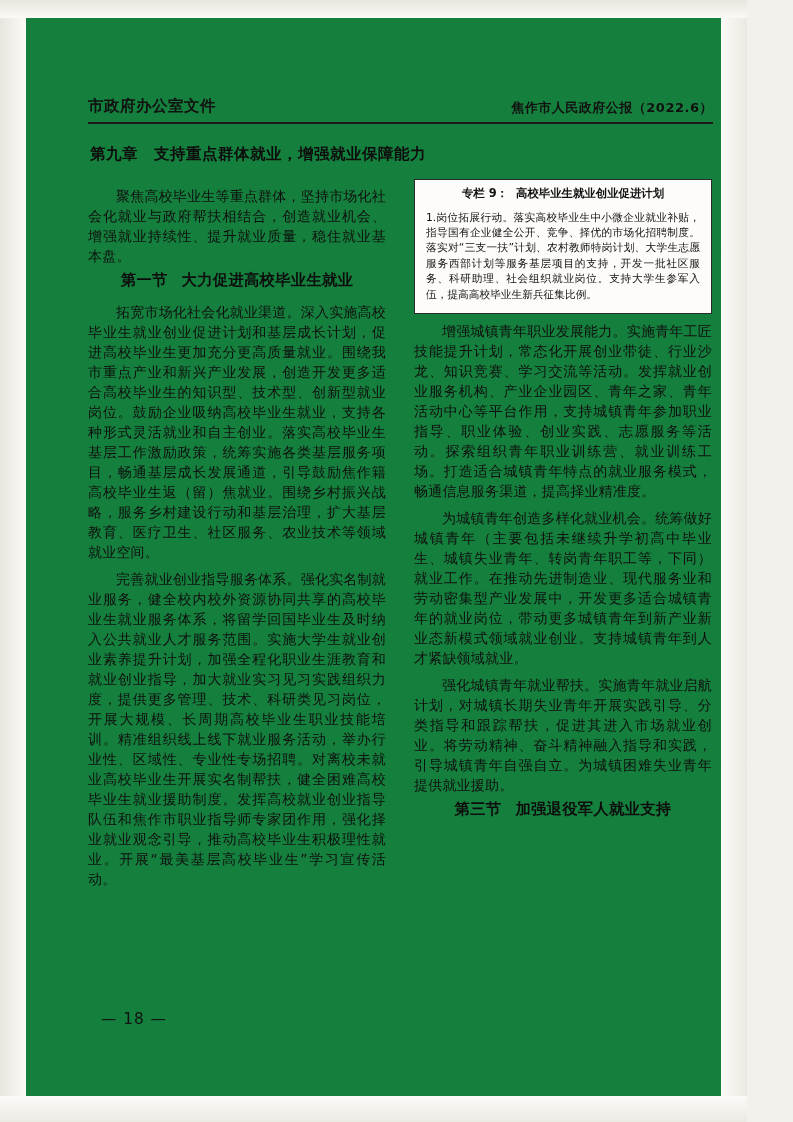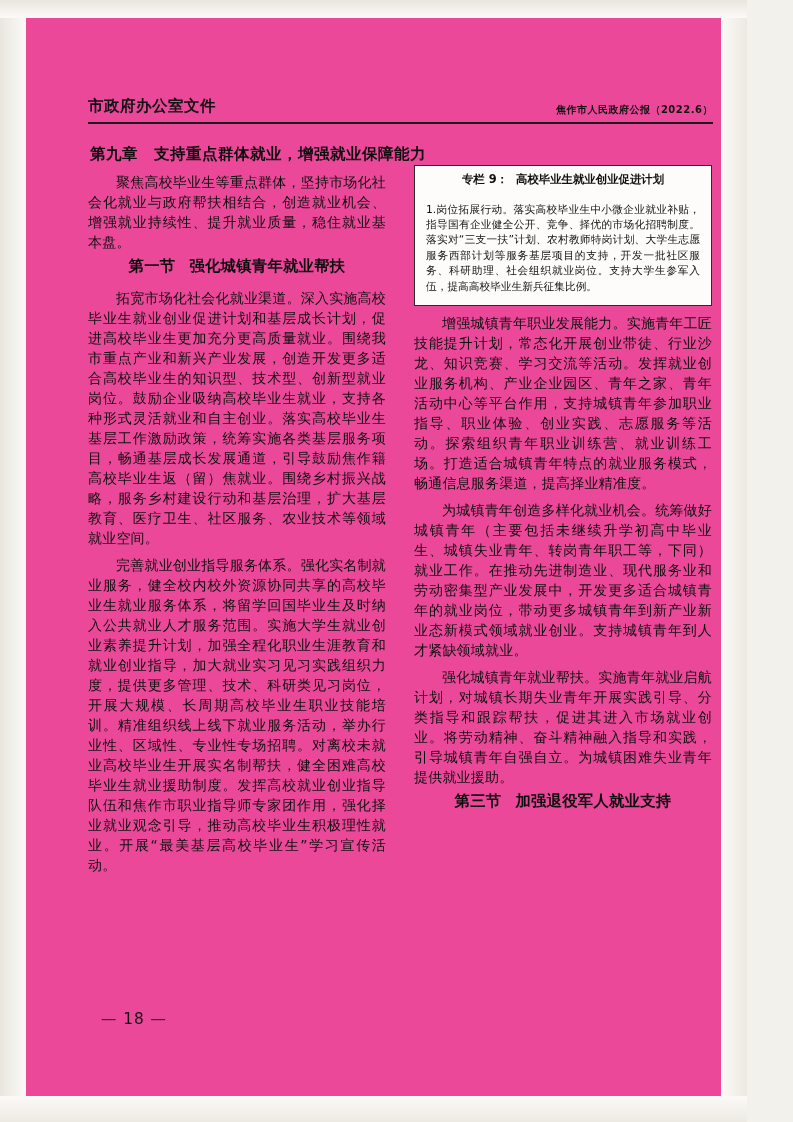--- a/index.html
+++ b/index.html
@@ -9,21 +9,21 @@
   body {
     width: 793px;
     height: 1122px;
     background: #f3f1ec;
     font-family: "DejaVu Sans", "Liberation Sans", sans-serif;
   }
   .page {
     position: relative;
     width: 747px;
     height: 1122px;
-    background: #ec4899;
+    background: #15803d;
     box-sizing: border-box;
     overflow: hidden;
     text-decoration: underline;
   }
   .paper-edge-left {
     position: absolute;
     left: 0; top: 0; bottom: 0;
     width: 26px;
     background: linear-gradient(to right, #e9e6df, #fbfaf7);
   }
@@ -59,35 +59,36 @@
     font-family: "DejaVu Sans", "Liberation Sans", sans-serif;
     font-weight: bold;
     color: #111;
     padding-bottom: 5px;
   }
   .header-left {
     font-size: 15.5px;
     letter-spacing: 0.5px;
   }
   .header-right {
-    font-size: 10px;
+    font-size: 13px;
     letter-spacing: 0.5px;
   }
   .header-rule {
     height: 1.5px;
     background: #1a1a1a;
     width: 100%;
     margin-bottom: 20px;
   }
   
   .chapter-title {
     font-size: 15.5px;
     font-weight: bold;
     color: #0d0d0d;
     letter-spacing: 0.5px;
+    margin-bottom: 14px;
     margin-left: 2px;
   }
   .chapter-title .gap {
     display: inline-block;
     width: 16px;
   }
   
   .columns {
     display: flex;
     gap: 28px;
@@ -126,21 +127,21 @@
     border: 1px solid #2b2b2b;
     padding: 5px 7px 7px 7px;
     margin-bottom: 4px;
     background: #fdfcfa;
   }
   .feature-box-title {
     text-align: center;
     font-weight: bold;
     font-size: 11.4px;
     line-height: 17px;
-    margin-bottom: 14px;
+    margin-bottom: 8px;
     color: #111;
   }
   .feature-box-title .gap {
     display: inline-block;
     width: 8px;
   }
   .feature-box p {
     font-size: 10.7px;
     line-height: 15.4px;
     margin: 4px;
@@ -178,21 +179,21 @@
     <div class="chapter-title">
       <span>第九章</span><span class="gap"></span><span>支持重点群体就业，增强就业保障能力</span>
     </div>
 
     <div class="columns">
 
       <div class="col">
         <p class="body indent">聚焦高校毕业生等重点群体，坚持市场化社会化就业与政府帮扶相结合，创造就业机会、增强就业持续性、提升就业质量，稳住就业基本盘。</p>
 
         <h3 class="section-title">
-          <span>第一节</span><span class="gap"></span><span>强化城镇青年就业帮扶</span>
+          <span>第一节</span><span class="gap"></span><span>大力促进高校毕业生就业</span>
         </h3>
 
         <p class="body indent">拓宽市场化社会化就业渠道。深入实施高校毕业生就业创业促进计划和基层成长计划，促进高校毕业生更加充分更高质量就业。围绕我市重点产业和新兴产业发展，创造开发更多适合高校毕业生的知识型、技术型、创新型就业岗位。鼓励企业吸纳高校毕业生就业，支持各种形式灵活就业和自主创业。落实高校毕业生基层工作激励政策，统筹实施各类基层服务项目，畅通基层成长发展通道，引导鼓励焦作籍高校毕业生返（留）焦就业。围绕乡村振兴战略，服务乡村建设行动和基层治理，扩大基层教育、医疗卫生、社区服务、农业技术等领域就业空间。</p>
         <p class="body indent">完善就业创业指导服务体系。强化实名制就业服务，健全校内校外资源协同共享的高校毕业生就业服务体系，将留学回国毕业生及时纳入公共就业人才服务范围。实施大学生就业创业素养提升计划，加强全程化职业生涯教育和就业创业指导，加大就业实习见习实践组织力度，提供更多管理、技术、科研类见习岗位，开展大规模、长周期高校毕业生职业技能培训。精准组织线上线下就业服务活动，举办行业性、区域性、专业性专场招聘。对离校未就业高校毕业生开展实名制帮扶，健全困难高校毕业生就业援助制度。发挥高校就业创业指导队伍和焦作市职业指导师专家团作用，强化择业就业观念引导，推动高校毕业生积极理性就业。开展“最美基层高校毕业生”学习宣传活动。</p>
       </div>
 
       <div class="col">
 
         <div class="feature-box">
           <div class="feature-box-title">

